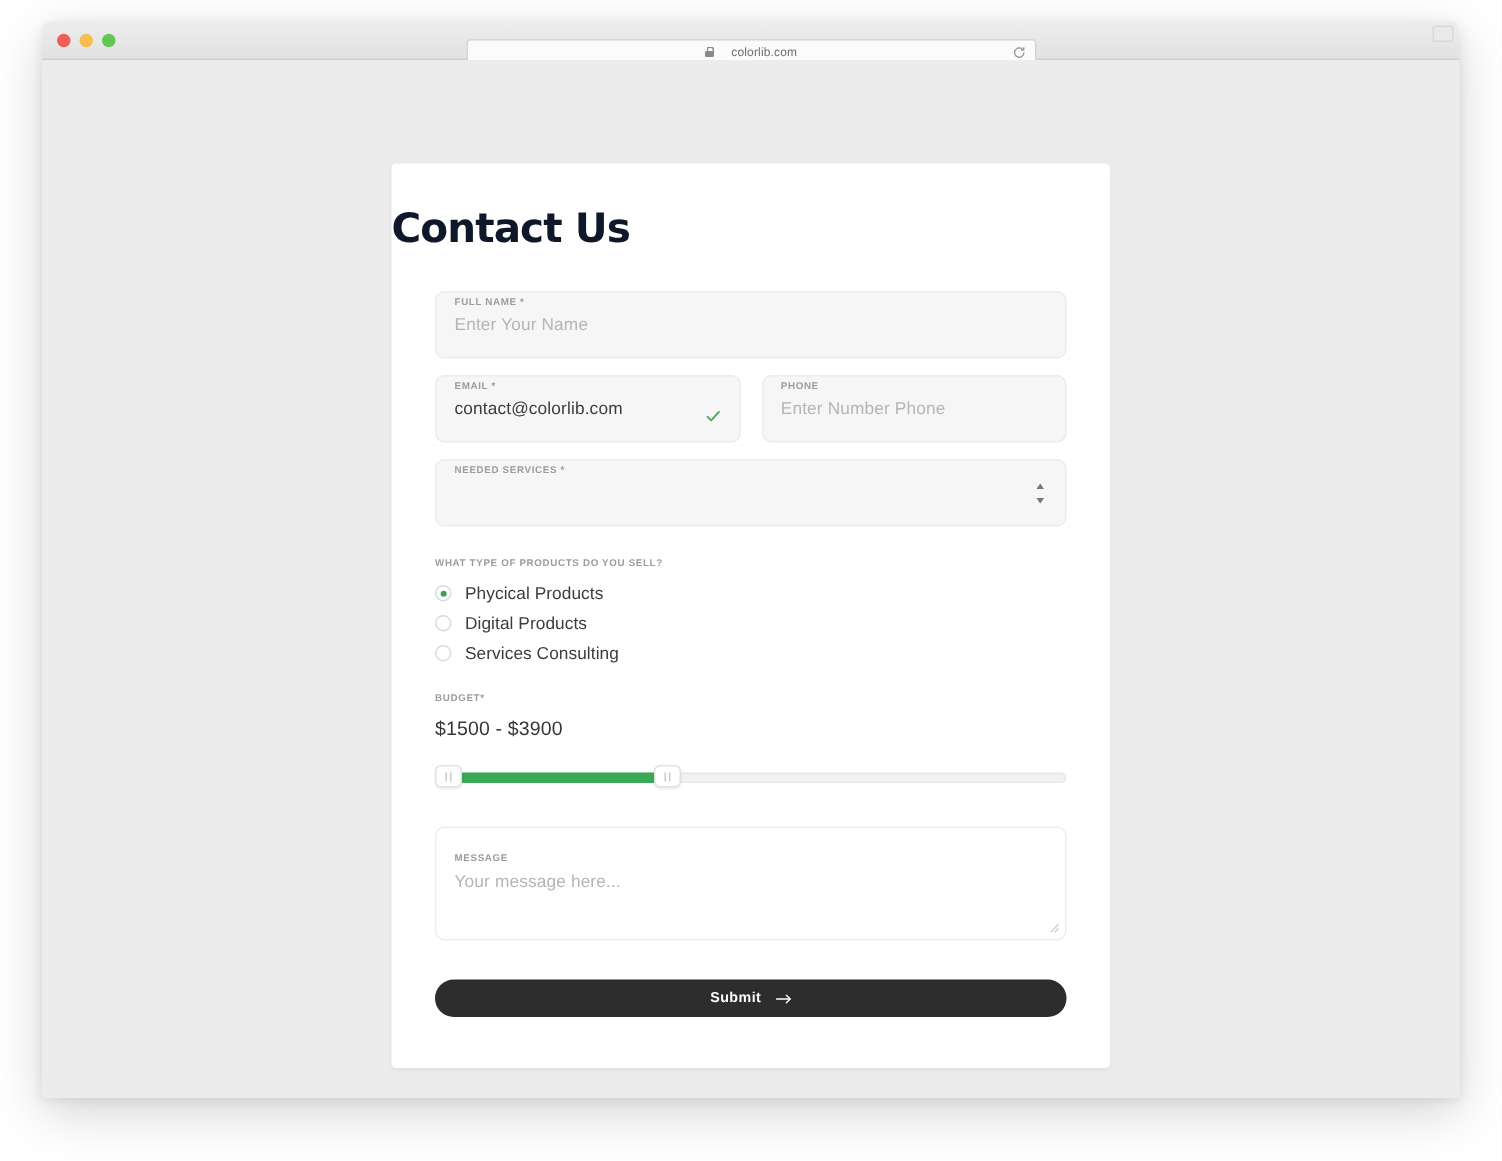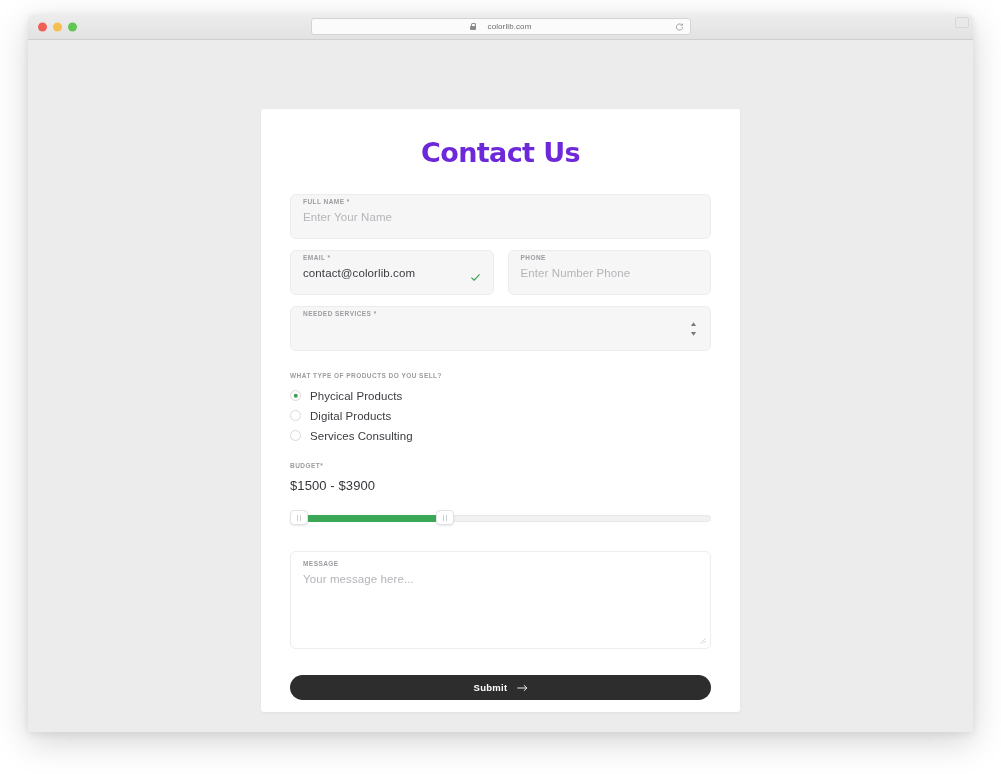--- a/index.html
+++ b/index.html
@@ -57,21 +57,21 @@
     display: block;
   }
   .light.red    { background: #f05f57; }
   .light.yellow { background: #f5bf4f; }
   .light.green  { background: #62c554; }
 
   .addressbar {
     position: absolute;
     left: 50%;
     transform: translateX(-50%);
-    top: 4px;
+    top: 12px;
     width: 380px;
     height: 17px;
     background: #fbfbfb;
     border: 1px solid #d4d4d4;
     border-radius: 3px;
     display: flex;
     align-items: center;
     justify-content: center;
     gap: 12px;
   }
@@ -136,25 +136,24 @@
     height: 603px;
     background: #ffffff;
     border-radius: 3px;
     box-shadow: 0 1px 3px rgba(0,0,0,0.05);
     padding: 0;
   }
 
   .page-title {
     margin: 0;
     padding-top: 28px;
-    text-align: center;
     font-size: 27px;
     font-weight: 800;
     letter-spacing: -0.6px;
-    color: #6d28d9;
+    color: #0f172a;
     font-family: "DejaVu Sans", sans-serif;
   }
 
   .form-body {
     padding: 0 29px;
     margin-top: 26px;
   }
 
   
   .field {
@@ -313,22 +312,22 @@
     display: block;
   }
 
   
   .message-field {
     position: relative;
     margin-top: 26px;
     background: #ffffff;
     border: 1px solid #ededee;
     border-radius: 6px;
-    padding: 9px 12px 10px 12px;
-    height: 98px;
+    padding: 18px 12px 10px 12px;
+    height: 76px;
   }
   .message-area {
     display: block;
     width: 100%;
     height: 48px;
     border: none;
     outline: none;
     resize: none;
     background: transparent;
     font-family: "Liberation Sans", sans-serif;

